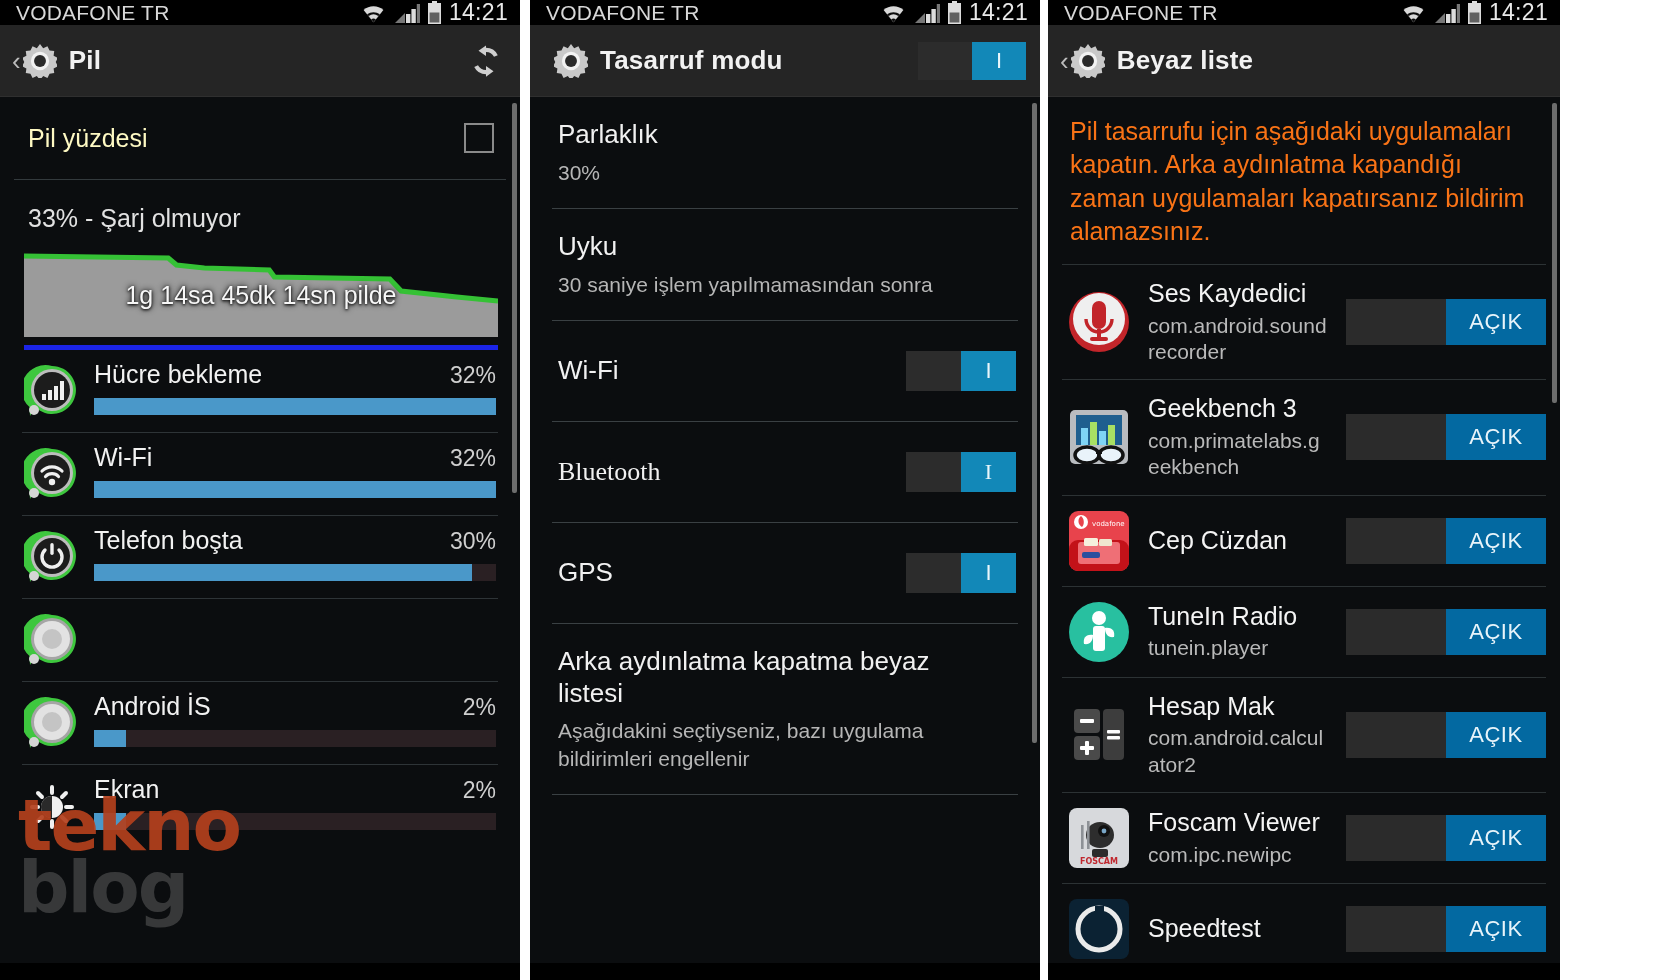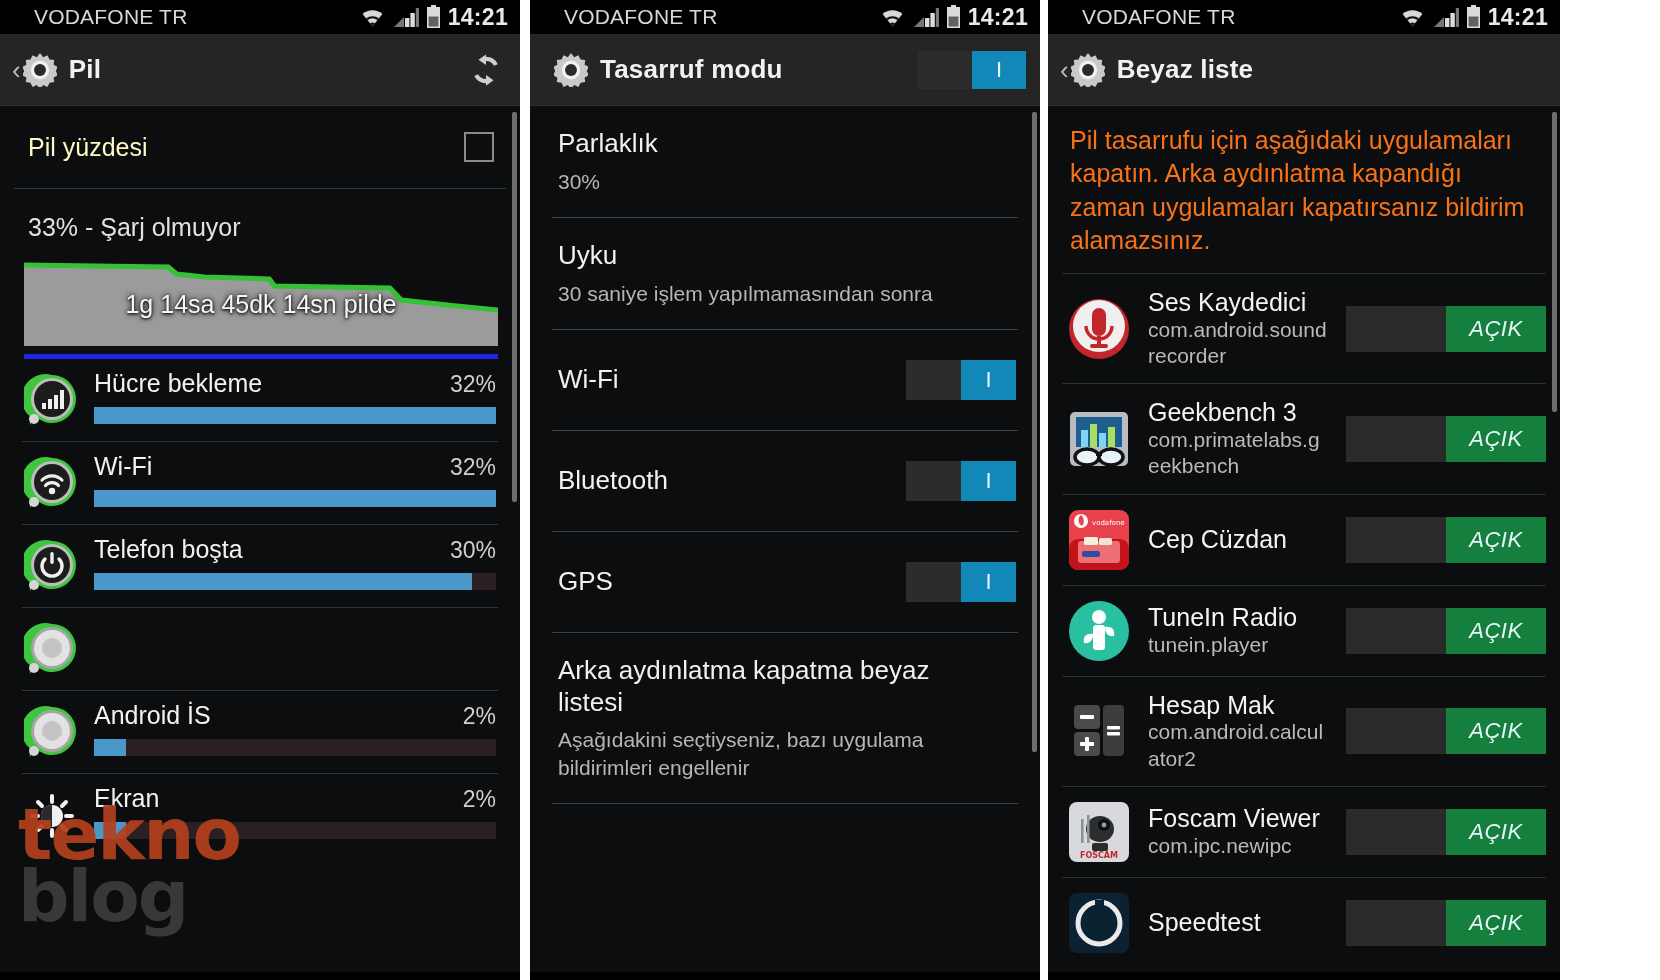--- a/index.html
+++ b/index.html
@@ -5,24 +5,24 @@
   html,body{margin:0;padding:0;background:#ffffff;}
   body{width:1660px;height:980px;overflow:hidden;font-family:"Liberation Sans",sans-serif;}
   .stage{position:relative;width:1660px;height:980px;display:flex;background:#fff;}
 
   .panel{position:relative;background:#000;overflow:hidden;height:980px;}
   .p1{width:520px;}
   .p2{width:510px;margin-left:10px;}
   .p3{width:512px;margin-left:8px;}
 
   
-  .statusbar{height:34px;background:#000;display:flex;align-items:center;
-    padding:0 12px 0 16px;box-sizing:border-box;margin-left:18px;}
+  .statusbar{height:25px;background:#000;display:flex;align-items:center;
+    padding:0 12px 0 16px;box-sizing:border-box;}
   .carrier{color:#d8d8d8;font-size:21px;letter-spacing:.2px;}
-  .sb-right{margin-left:auto;display:flex;align-items:center;gap:7px;font-weight:bold;}
+  .sb-right{margin-left:auto;display:flex;align-items:center;gap:7px;}
   .clock{color:#e9e9e9;font-size:23px;letter-spacing:.3px;}
   .ic{display:block;}
 
   
   .actionbar{height:72px;background:#252525;display:flex;align-items:center;
     padding:0 14px 0 12px;box-sizing:border-box;
     border-bottom:1px solid #2f2f2f;}
   .backchev{color:#bdbdbd;font-size:26px;margin-right:2px;line-height:1;}
   .gear{width:34px;height:34px;flex:none;margin-right:12px;}
   .abtitle{color:#f2f2f2;font-size:26px;font-weight:700;letter-spacing:.2px;}
@@ -66,25 +66,25 @@
     justify-content:center;color:#eaf6fb;font-size:22px;line-height:1;}
   .tg-ab{width:108px;height:38px;}
   .sep2{height:1px;background:#3a4043;margin:0 22px;}
 
   
   .intro{color:#f97316;font-size:25px;line-height:1.33;padding:18px 22px 16px 22px;}
   .approw{display:flex;align-items:center;padding:14px 14px 14px 20px;gap:18px;}
   .appicon{width:62px;height:62px;flex:none;}
   .appcol{flex:1;min-width:0;}
   .appname{color:#f4f4f4;font-size:25px;line-height:1.15;}
-  .apppkg{color:#b9b9b9;font-size:21px;line-height:1.25;word-break:break-all;}
+  .apppkg{color:#b9b9b9;font-size:21px;margin-top:5px;line-height:1.25;word-break:break-all;}
   .acik{width:200px;height:46px;display:flex;flex:none;}
   .acik .off{width:100px;background:#2b2b2b;}
-  .acik .on{flex:1;background:#15803d;display:flex;align-items:center;
-    justify-content:center;color:#e8f4fa;font-size:22px;letter-spacing:.5px;font-style:italic;}
+  .acik .on{flex:1;background:#0369a1;display:flex;align-items:center;
+    justify-content:center;color:#e8f4fa;font-size:22px;letter-spacing:.5px;}
   .sep3{height:1px;background:#2c3234;margin:0 14px;}
 
   
   .scroll{position:absolute;right:3px;background:#6d6d6d;width:5px;border-radius:2px;}
 
   
   .wm{position:absolute;left:18px;bottom:44px;pointer-events:none;
       font-family:"DejaVu Sans",sans-serif;font-weight:bold;line-height:.86;}
   .wm .t{font-size:72px;color:#b4401d;opacity:.92;letter-spacing:-2px;}
   .wm .b{font-size:72px;color:#6d6d6d;opacity:.45;letter-spacing:-2px;}
@@ -357,21 +357,21 @@
 
       <div class="srow" style="padding-top:30px;padding-bottom:30px;">
         <span class="stxt"><span class="stitle">Wi-Fi</span></span>
         <span class="toggle">
           <span class="off"></span>
           <span class="on">I</span>
         </span>
       </div>
       <div class="sep2"></div>
 
-      <div class="srow" style="padding-top:30px;padding-bottom:30px;">
+      <div class="srow" style="padding-top:30px;padding-bottom:30px;font-family:Liberation Serif, serif;">
         <span class="stxt"><span class="stitle">Bluetooth</span></span>
         <span class="toggle">
           <span class="off"></span>
           <span class="on">I</span>
         </span>
       </div>
       <div class="sep2"></div>
 
       <div class="srow" style="padding-top:30px;padding-bottom:30px;">
         <span class="stxt"><span class="stitle">GPS</span></span>

